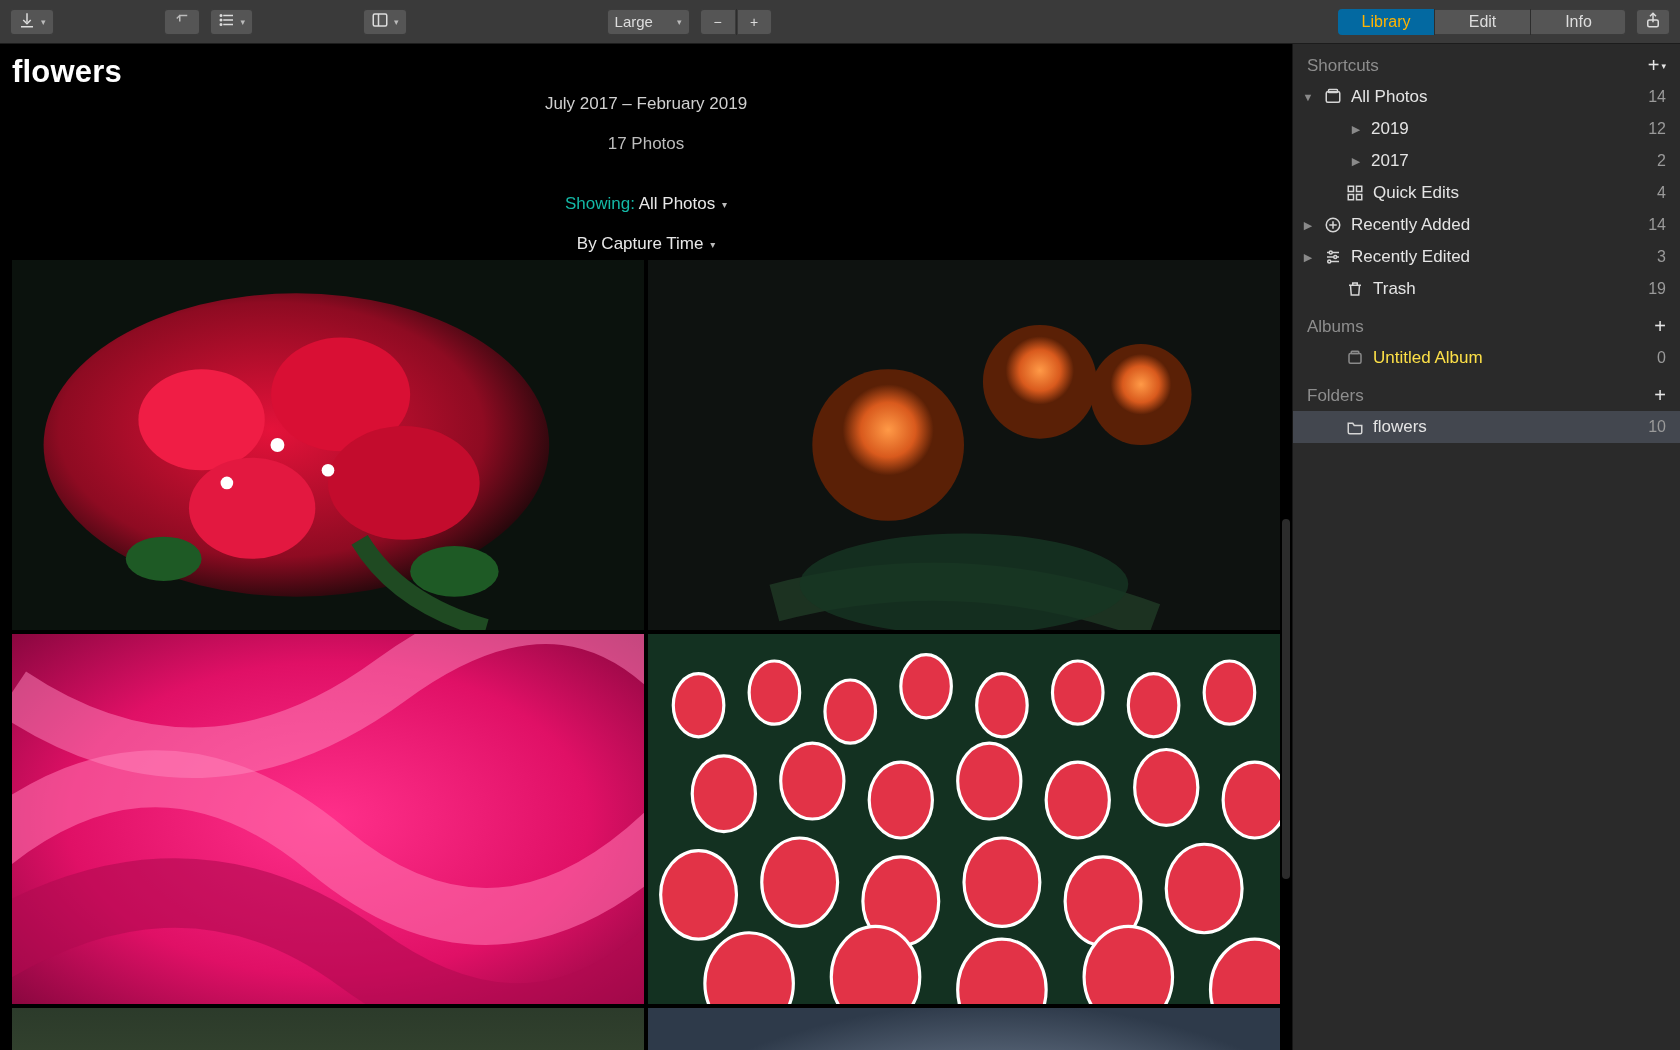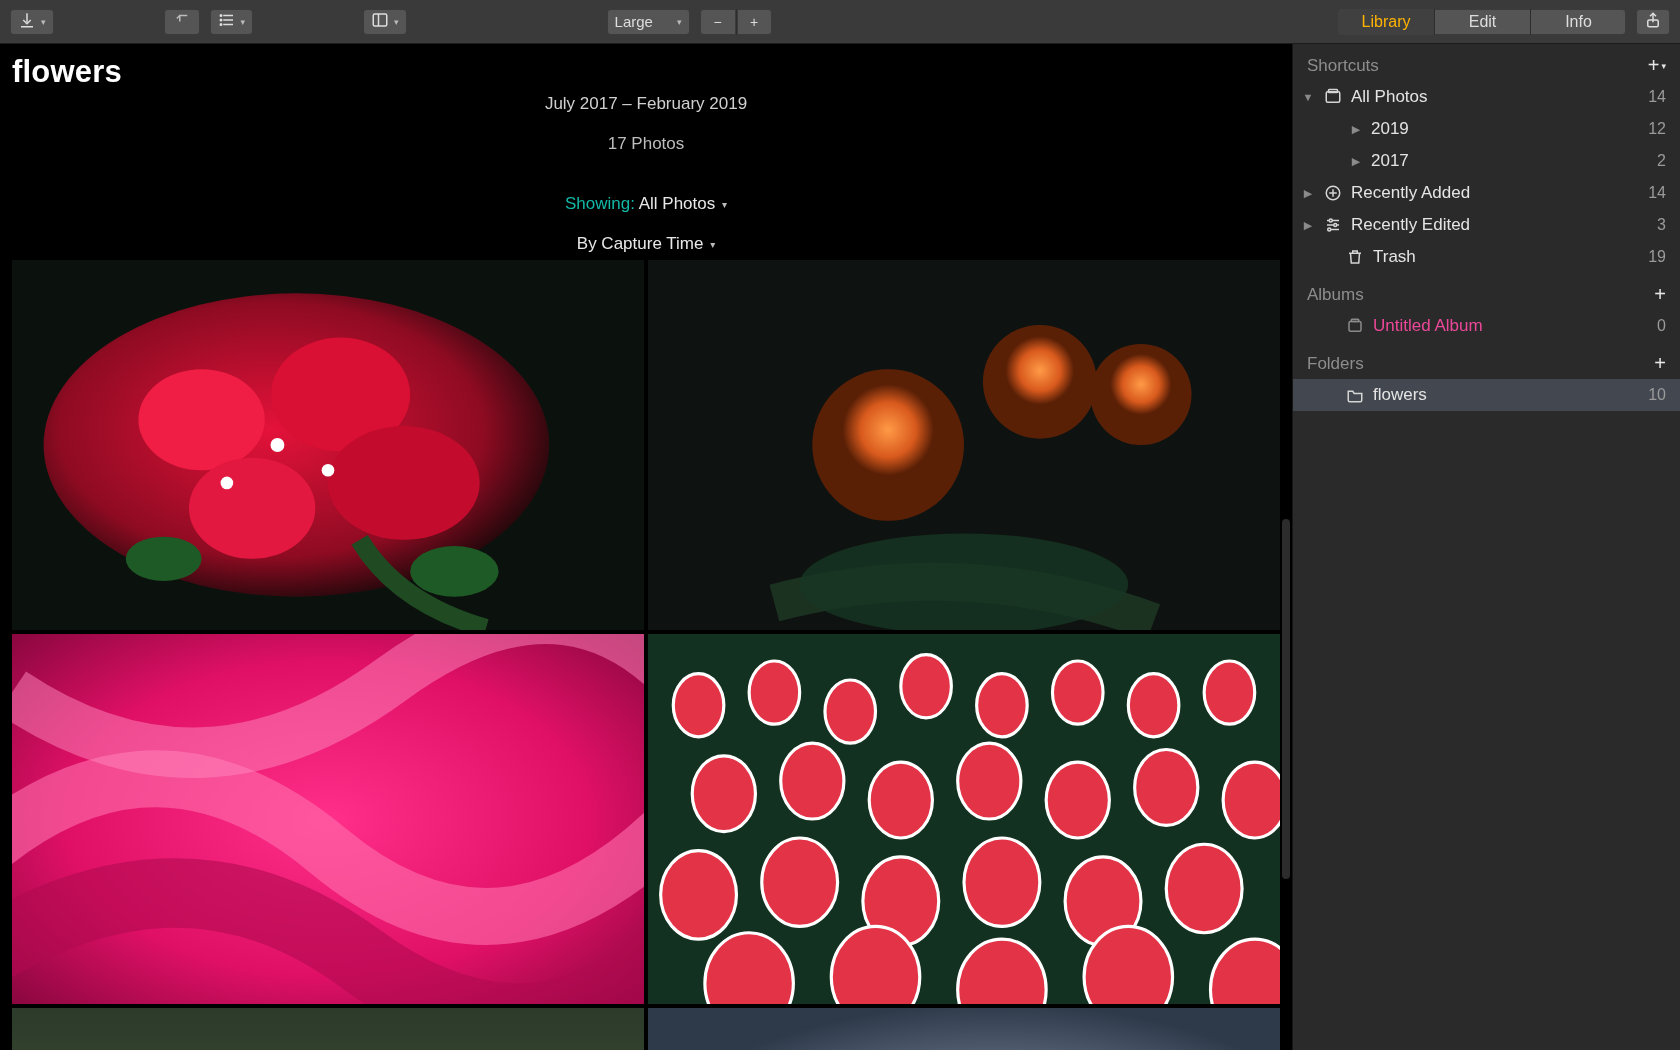--- a/index.html
+++ b/index.html
@@ -24,21 +24,21 @@
   .tb-group .tb-btn { border-radius:0;}
   .tb-group .tb-btn:first-child { border-top-left-radius:4px; border-bottom-left-radius:4px;}
   .tb-group .tb-btn:last-child  { border-top-right-radius:4px; border-bottom-right-radius:4px;}
   .tb-group .tb-btn + .tb-btn { border-left:1px solid #2d2d2d;}
   .spacer-sm { width: 90px; }
   .spacer-md { width: 180px; }
   .spacer-flex { flex:1; }
   .size-label { color:#ddd; font-size:15px; padding-right:4px;}
   .seg { display:flex; background:#555; border-radius:4px; overflow:hidden; box-shadow: inset 0 0 0 1px rgba(0,0,0,.3);}
   .seg .seg-btn { height:26px; width:96px; display:flex; align-items:center; justify-content:center; font-size:16px; color:#ddd; }
-  .seg .seg-btn.active { background:#404040; color:#ffb300; }
+  .seg .seg-btn.active { background:#0369a1; color:#ffb300; }
   .seg .seg-btn + .seg-btn { border-left:1px solid #2d2d2d;}
 
   
   .main { display:flex; height: calc(1050px - 44px); }
   .content { flex:1; background:#000; display:flex; flex-direction:column; position:relative;}
   .sidebar { width:388px; background:#2a2a2a; border-left:1px solid #161616; display:flex; flex-direction:column;}
 
   
   .hdr { padding: 10px 12px 6px 12px; }
   .hdr h1 { color:#fff; font-size:31px; font-weight:600; letter-spacing:.2px;}
@@ -62,21 +62,21 @@
   .side-section-h .plus { color:#e6e6e6; font-size:20px; font-weight:300; display:flex; align-items:center; gap:2px;}
   .side-list { display:flex; flex-direction:column; }
   .row { display:flex; align-items:center; height:32px; padding:0 14px 0 8px; color:#e4e4e4; font-size:17px; gap:8px;}
   .row .disclosure { width:14px; text-align:center; color:#8a8a8a; font-size:11px;}
   .row .ico { width:20px; display:flex; align-items:center; justify-content:center; color:#d5d5d5;}
   .row .lbl { flex:1; white-space:nowrap; overflow:hidden; text-overflow:ellipsis;}
   .row .cnt { color:#9a9a9a; font-size:16px;}
   .row.sub { padding-left: 30px; }
   .row.subsub { padding-left: 56px; }
   .row.selected { background:#43474f; }
-  .row.muted .lbl { color:#ec4899;}
+  .row.muted .lbl { color:#fde047;}
   svg.ico-svg { width:18px; height:18px; }
 </style>
 </head>
 <body>
 
 <div class="toolbar">
   <div class="tb-btn">
     <span>
       <svg class="ico-svg" viewBox="0 0 24 24" fill="none" stroke="#ddd" stroke-width="2">
           <path d="M12 3v12"></path>
@@ -320,20 +320,33 @@
       <div class="row subsub">
         <span class="disclosure">▶</span>
         <span class="lbl">2019</span>
         <span class="cnt">12</span>
       </div>
       <div class="row subsub">
         <span class="disclosure">▶</span>
         <span class="lbl">2017</span>
         <span class="cnt">2</span>
       </div>
+      <div class="row sub">
+        <span class="disclosure"></span>
+        <span class="ico">
+            <svg class="ico-svg" viewBox="0 0 24 24" fill="none" stroke="#d5d5d5" stroke-width="2">
+              <rect x="3" y="3" width="7" height="7"></rect>
+              <rect x="14" y="3" width="7" height="7"></rect>
+              <rect x="3" y="14" width="7" height="7"></rect>
+              <rect x="14" y="14" width="7" height="7"></rect>
+            </svg>
+          </span>
+        <span class="lbl">Quick Edits</span>
+        <span class="cnt">4</span>
+      </div>
       <div class="row">
         <span class="disclosure">▶</span>
         <span class="ico">
             <svg class="ico-svg" viewBox="0 0 24 24" fill="none" stroke="#d5d5d5" stroke-width="2">
               <circle cx="12" cy="12" r="9"></circle>
               <line x1="12" y1="7" x2="12" y2="17"></line>
               <line x1="7" y1="12" x2="17" y2="12"></line>
             </svg>
           </span>
         <span class="lbl">Recently Added</span>

